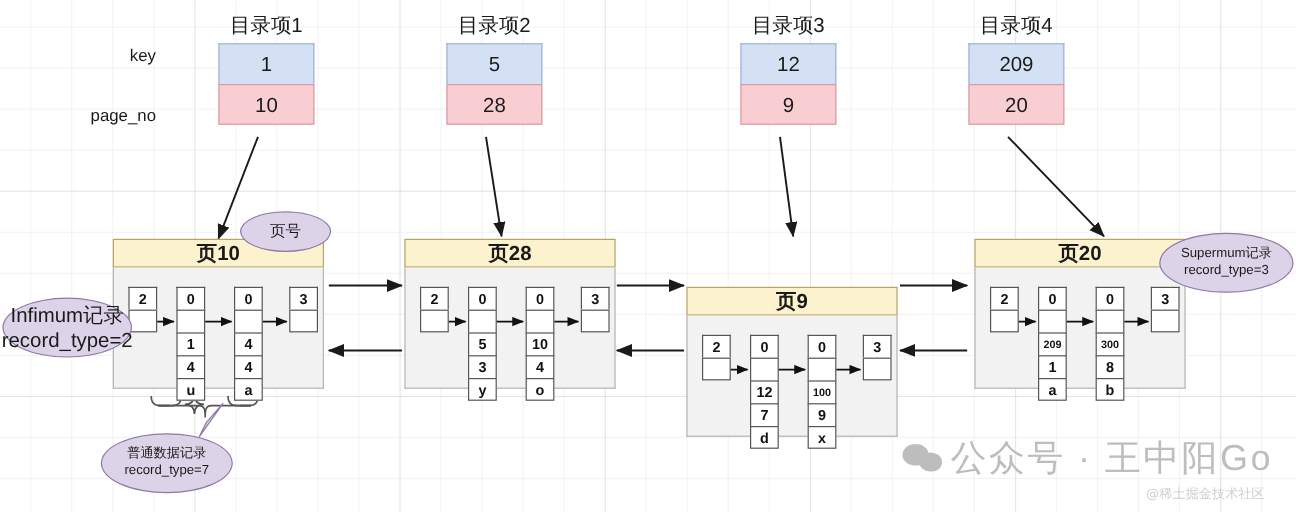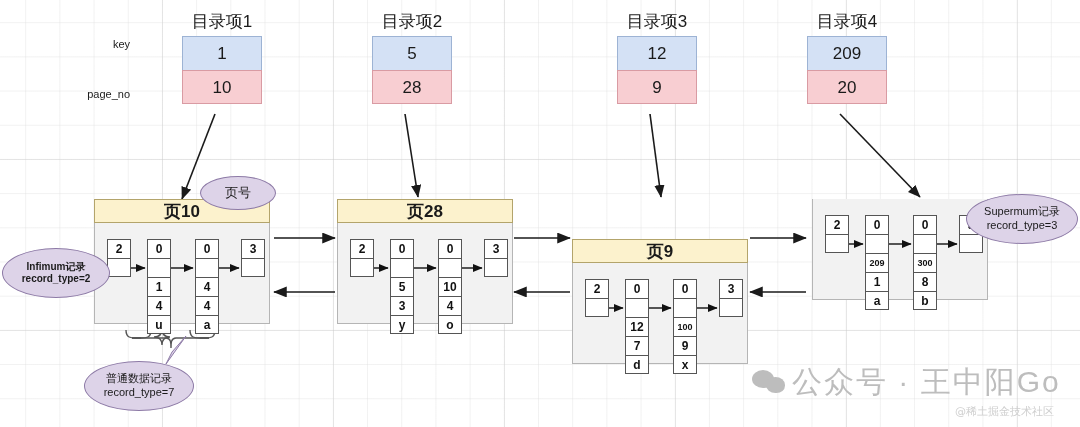--- a/index.html
+++ b/index.html
@@ -29,21 +29,21 @@
     white-space:nowrap;font-size:17px;color:#1a1a1a;
   }
   .dir-cell{
     height:34px;line-height:34px;text-align:center;
     font-size:17px;color:#1a1a1a;box-sizing:border-box;
   }
   .cell-key{background:#d4e1f5;border:1px solid #9db3d4;border-bottom:none;}
   .cell-page{background:#f8ced2;border:1px solid #d99ba3;}
 
   .side-label{
-    position:absolute;font-size:11px;color:#1a1a1a;white-space:nowrap;
+    position:absolute;font-size:14px;color:#1a1a1a;white-space:nowrap;
     text-align:right;
   }
 
   
   .page-box{position:absolute;width:176px;height:125px;box-sizing:border-box;font-weight:bold;}
   .page-head{
     height:24px;line-height:24px;text-align:center;
     background:#fcf2cd;border:1px solid #b3a46b;
     font-size:17px;color:#1a1a1a;box-sizing:border-box;
   }
@@ -269,20 +269,21 @@
             </defs>
             <g stroke="#111" stroke-width="1.4" fill="none" marker-end="url(#rh2)">
               <path d="M36,45 L50,45"></path>
               <path d="M76,45 L98,45"></path>
               <path d="M124,45 L144,45"></path>
             </g>
           </svg>
         </div>
       </div>
       <div class="page-box" style="left: 812px; top: 199px;">
+        <div class="page-head">页20</div>
         <div class="page-body">
           <div class="rec" style="left: 12px; top: 16px;">
             <div class="c">2</div>
             <div class="c"></div>
           </div>
           <div class="rec" style="left: 52px; top: 16px;">
             <div class="c">0</div>
             <div class="c"></div>
             <div class="c tiny">209</div>
             <div class="c">1</div>
@@ -312,21 +313,21 @@
             </g>
           </svg>
         </div>
       </div>
     </div>
 
   <div class="bubble" style="left:200px;top:176px;width:76px;height:34px;font-size:13px;">
     <span class="l">页号</span>
   </div>
 
-  <div class="bubble" style="left:2px;top:248px;width:108px;height:50px;font-size:10px;font-weight:bold;">
+  <div class="bubble" style="left:2px;top:248px;width:108px;height:50px;font-size:17px;">
     <span class="l">Infimum记录</span>
     <span class="l">record_type=2</span>
   </div>
 
   <div class="bubble" style="left:966px;top:194px;width:112px;height:50px;font-size:11px;">
     <span class="l">Supermum记录</span>
     <span class="l">record_type=3</span>
   </div>
 
   <div class="bubble" style="left:84px;top:361px;width:110px;height:50px;font-size:11px;">

